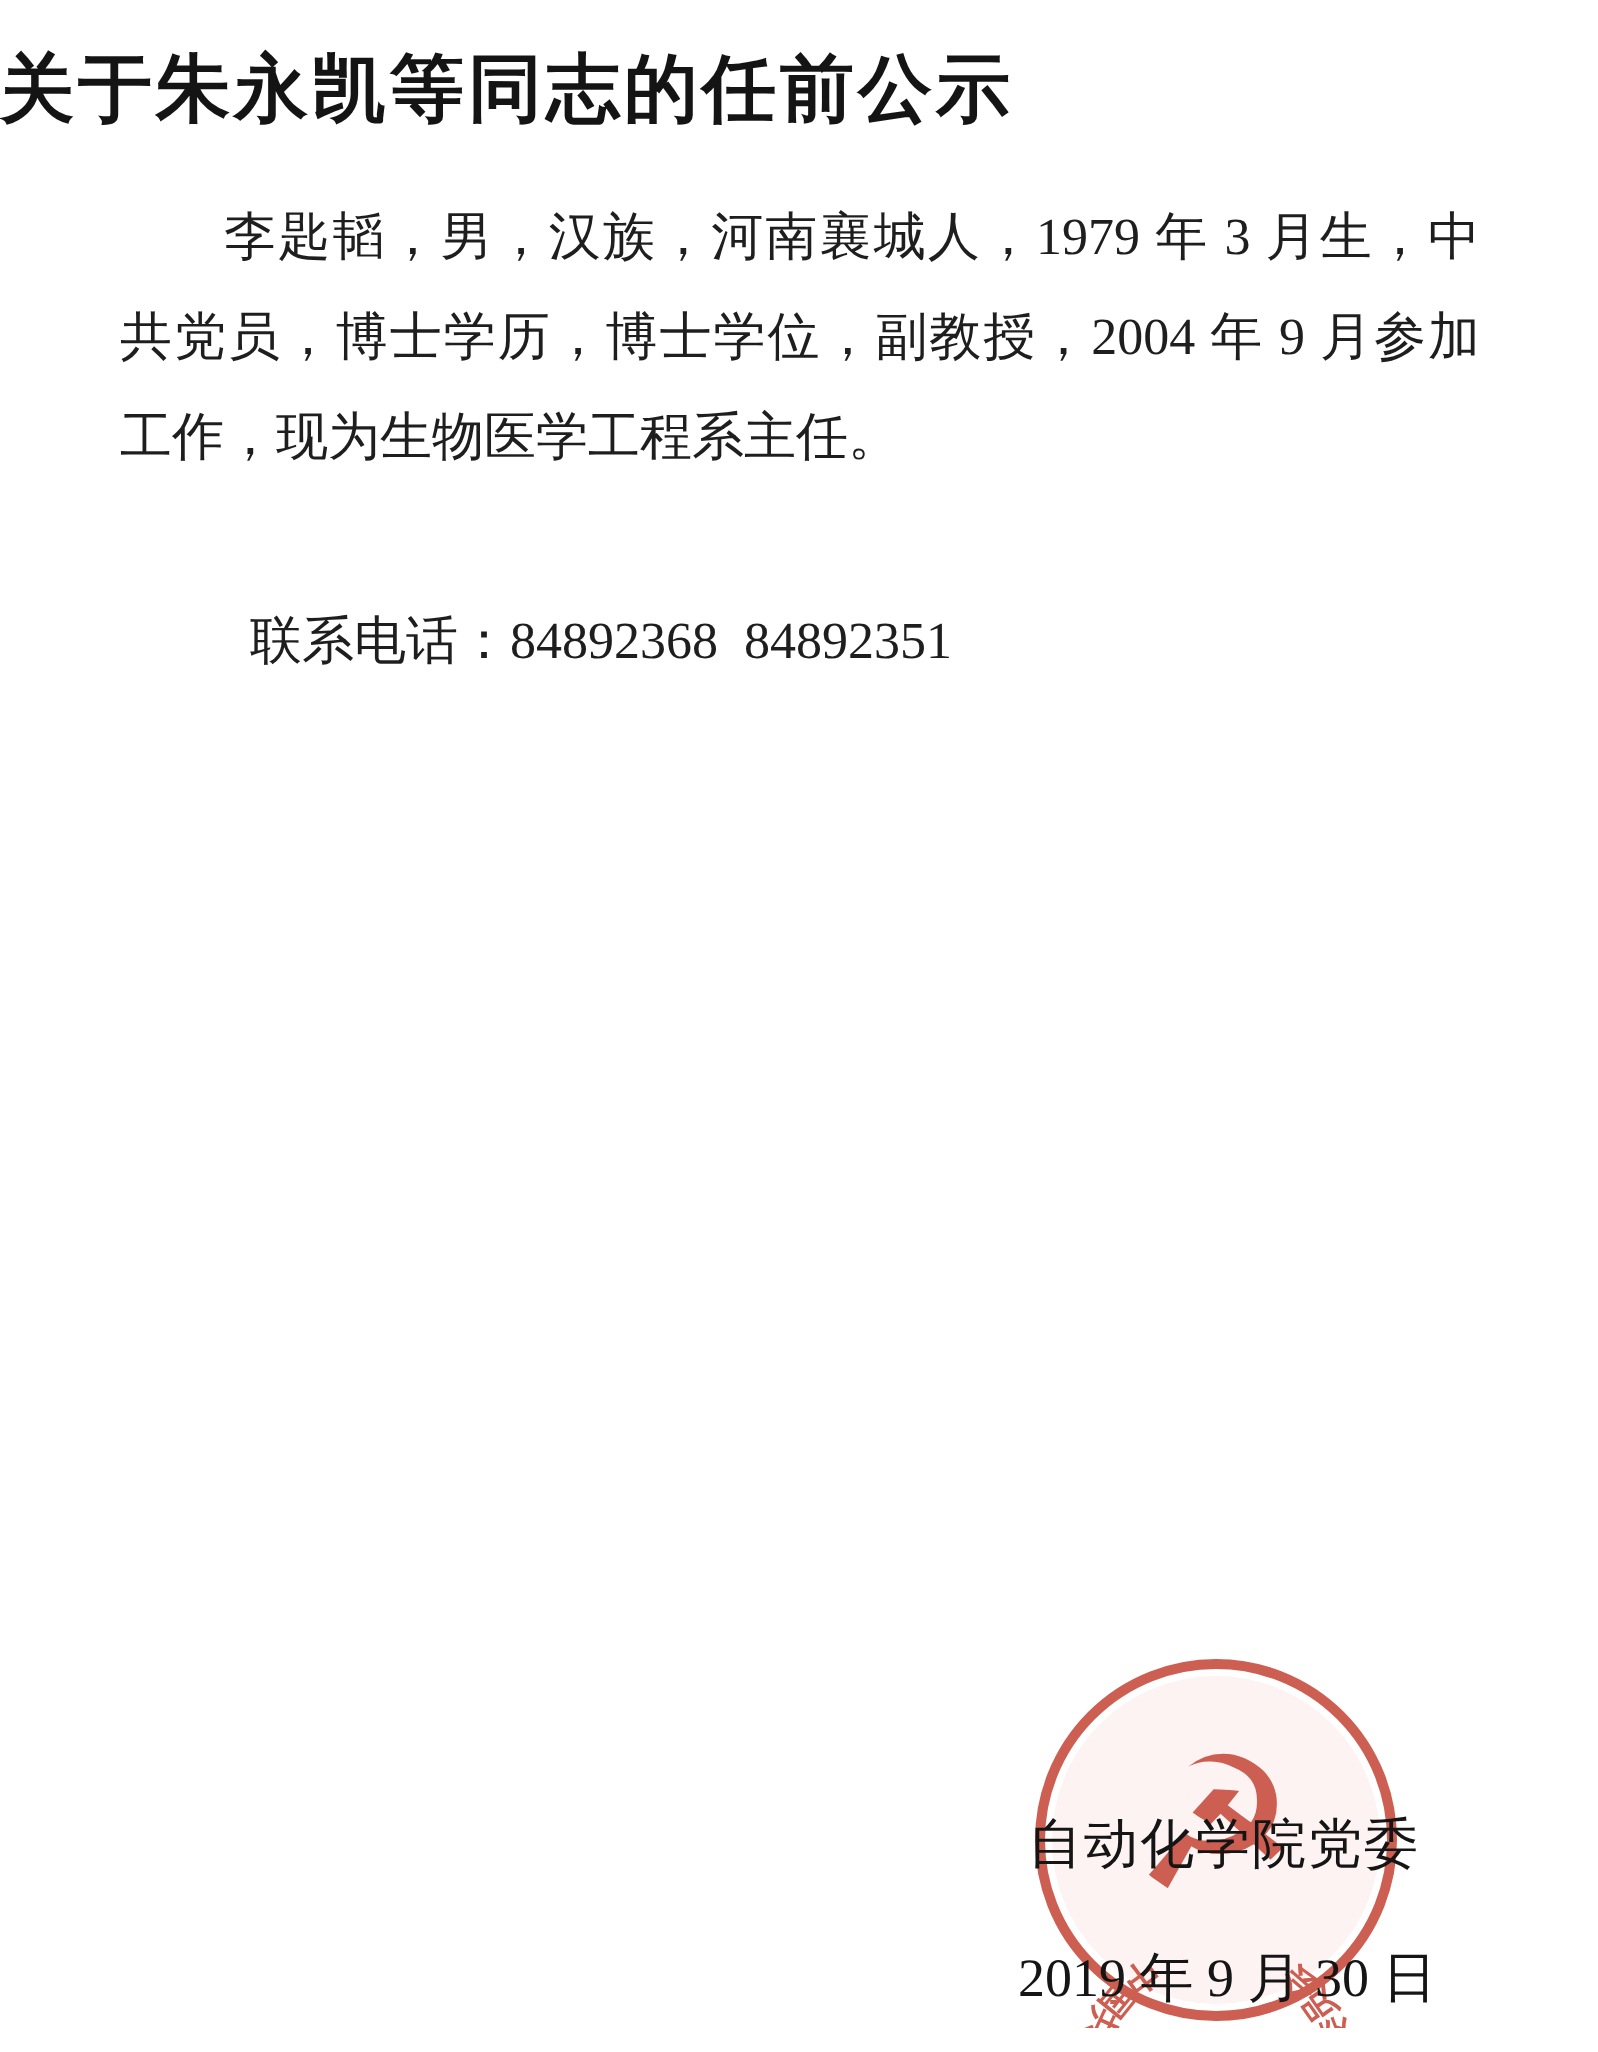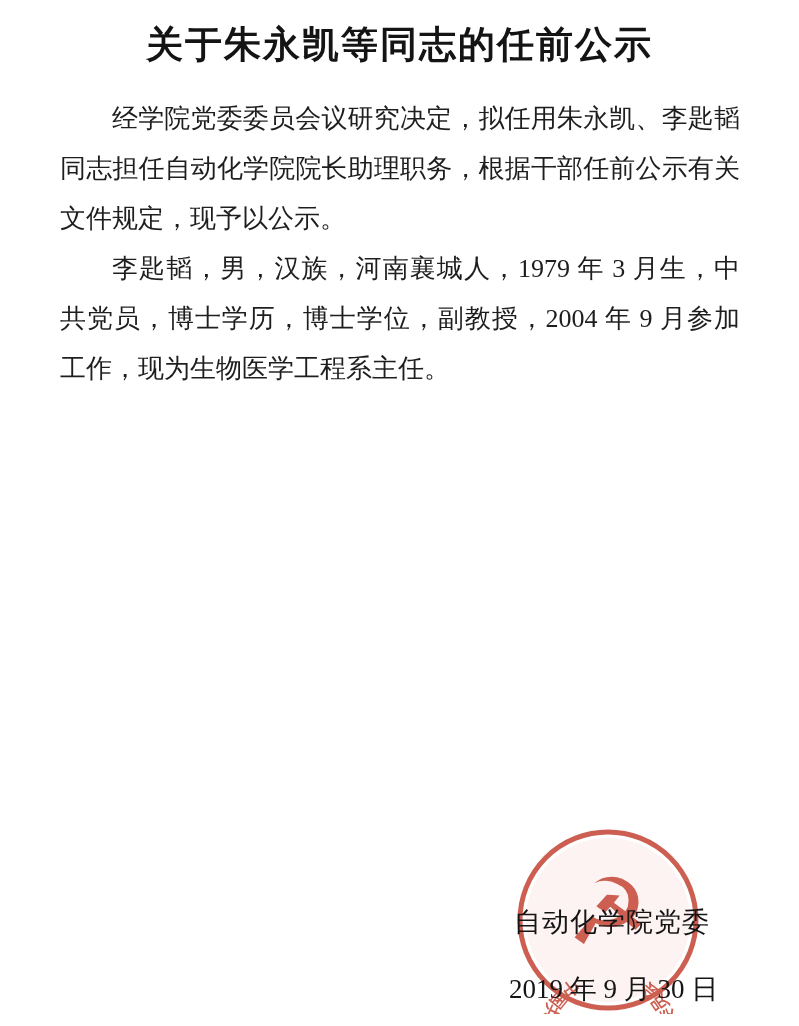--- a/index.html
+++ b/index.html
@@ -3,21 +3,21 @@
 <meta charset="utf-8">
 <style>
   html,body{margin:0;padding:0;}
   body{
     width:799px;height:1026px;background:#ffffff;
     font-family:"Liberation Serif","DejaVu Serif",serif;
     color:#1e1e1e;position:relative;overflow:hidden;
   }
   .page{position:relative;width:799px;height:1026px;background:#ffffff;}
   .title{
-    margin:20px 0 0 0;text-align:center;
+    margin:20px 0 0 0;
     font-size:37px;font-weight:700;letter-spacing:2px;
     color:#141414;
   }
   .body-text{
     margin:24px 59px 0 60px;width:680px;
     font-size:26px;line-height:50px;
     text-align:justify;text-justify:inter-character;
     color:#1e1e1e;
   }
   .body-text p{margin:0;text-indent:2em;}
@@ -40,24 +40,24 @@
   }
 </style>
 </head>
 <body>
 
 <div class="page">
 
   <h1 class="title">关于朱永凯等同志的任前公示</h1>
 
   <div class="body-text">
-    <p>经学院党委委员会议研究决定，拟任用朱永凯、李匙韬同志担任自动化学院院长助理职务，根据干部任前公示有关文件规定，现予以公示。</p>
     <p>李匙韬，男，汉族，河南襄城人，1979 年 3 月生，中共党员，博士学历，博士学位，副教授，2004 年 9 月参加工作，现为生物医学工程系主任。</p>
   </div>
 
+  <div class="phone-line"><span>联系电话：</span><span>84892368  84892351</span></div>
 
   <svg class="seal" viewBox="0 0 188 188" xmlns="http://www.w3.org/2000/svg">
     <defs>
       <path id="ring-path" d="M 59.5 153.75 A 69 69 0 1 0 128.5 153.75"></path>
     </defs>
     <circle cx="94" cy="94" r="88" fill="none" stroke="#c64a3a" stroke-width="5"></circle>
     <circle cx="94" cy="94" r="82" fill="#c64a3a" opacity="0.08"></circle>
     <text fill="#c64a3a" font-size="17" font-weight="bold" font-family="Liberation Serif, DejaVu Serif, serif">
       <textPath href="#ring-path" startOffset="0" textLength="356" lengthAdjust="spacingAndGlyphs">中国共产党南京航空航天大学自动化学院委员会</textPath>
     </text>

